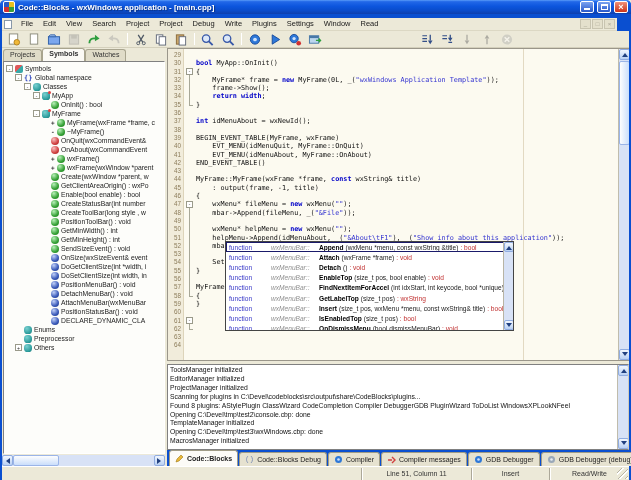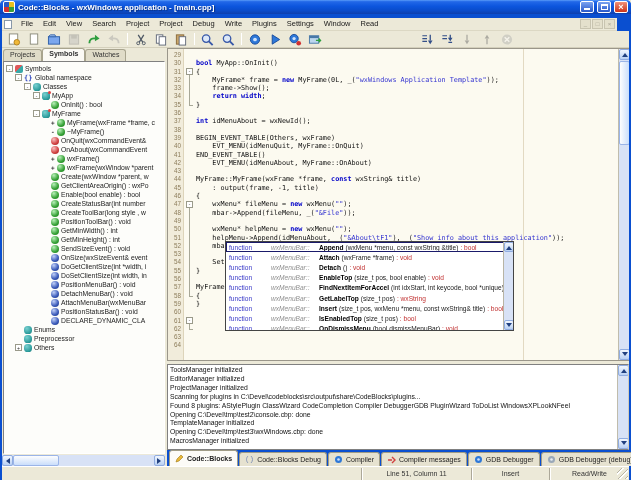--- a/index.html
+++ b/index.html
@@ -564,24 +564,24 @@
     <div class="cl">&nbsp;</div>
         <div class="cl"><span class="kw">bool</span> MyApp::OnInit()</div>
         <div class="cl">{</div>
         <div class="cl">    MyFrame* frame = <span class="kw">new</span> MyFrame(0L, _(<span class="str">"wxWindows Application Template"</span>));</div>
         <div class="cl">    frame-&gt;Show();</div>
         <div class="cl">    <span class="kw">return</span> <span class="kw">width</span>;</div>
         <div class="cl">}</div>
         <div class="cl">&nbsp;</div>
         <div class="cl"><span class="kw">int</span> idMenuAbout = wxNewId();</div>
         <div class="cl">&nbsp;</div>
-        <div class="cl">BEGIN_EVENT_TABLE(Others, wxFrame)</div>
+        <div class="cl">BEGIN_EVENT_TABLE(MyFrame, wxFrame)</div>
         <div class="cl">    EVT_MENU(idMenuQuit, MyFrame::OnQuit)</div>
+        <div class="cl">    EVT_MENU(idMenuAbout, MyFrame::OnAbout)</div>
         <div class="cl">END_EVENT_TABLE()</div>
-        <div class="cl">    EVT_MENU(idMenuAbout, MyFrame::OnAbout)</div>
         <div class="cl">&nbsp;</div>
         <div class="cl">MyFrame::MyFrame(wxFrame *frame, <span class="kw">const</span> wxString&amp; title)</div>
         <div class="cl">    : output(frame, -1, title)</div>
         <div class="cl">{</div>
         <div class="cl">    wxMenu* fileMenu = <span class="kw">new</span> wxMenu(<span class="str">""</span>);</div>
         <div class="cl">    mbar-&gt;Append(fileMenu, _(<span class="str">"&amp;File"</span>));</div>
         <div class="cl">&nbsp;</div>
         <div class="cl">    wxMenu* helpMenu = <span class="kw">new</span> wxMenu(<span class="str">""</span>);</div>
         <div class="cl">    helpMenu-&gt;Append(idMenuAbout, _(<span class="str">"&amp;About\tF1"</span>), _(<span class="str">"Show info about this application"</span>));</div>
         <div class="cl">    mbar-&gt;Append(helpMenu, _(<span class="str">"&amp;Help"</span>));</div>

